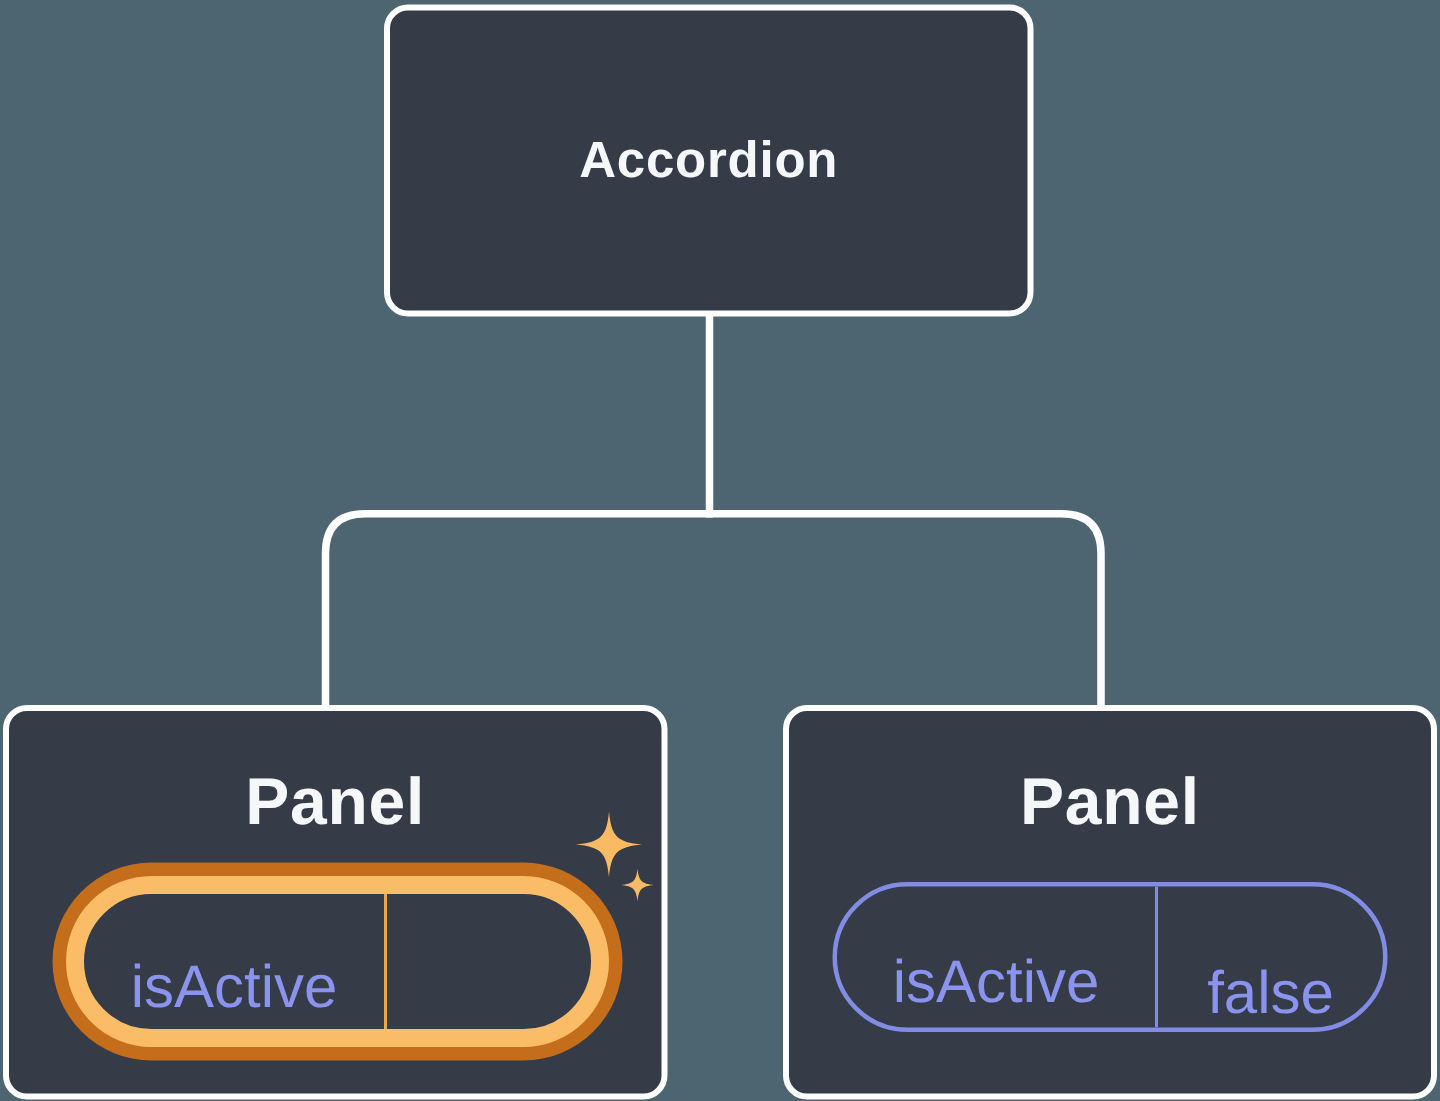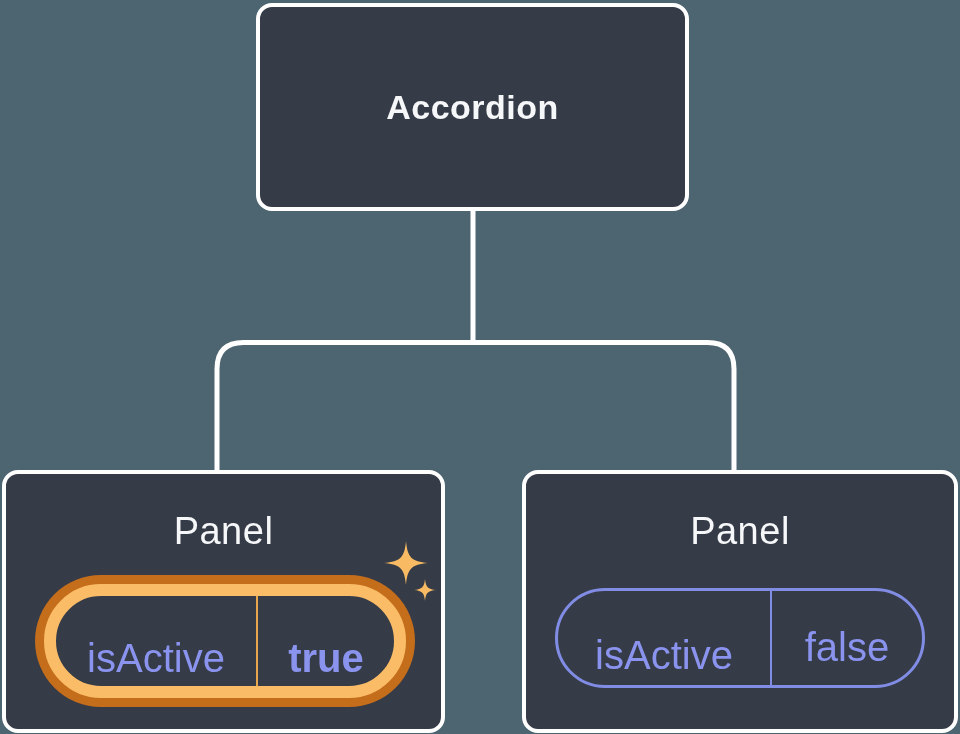--- a/index.html
+++ b/index.html
@@ -13,21 +13,21 @@
     position:absolute;background:var(--node,#353B47);
     border:4px solid var(--line,#FFFFFF);border-radius:16px;box-sizing:border-box;
   }
   .node-root{left:256px;top:3px;width:433px;height:208px;
     display:flex;align-items:center;justify-content:center;}
   .node-title{
     color:var(--title,#F6F7F9);font-size:34px;font-weight:600;letter-spacing:.5px;
   }
   .panel-title{
     position:absolute;left:0;top:36px;width:100%;text-align:center;
-    color:var(--title,#F6F7F9);font-size:38px;font-weight:400;letter-spacing:.5px;
+    color:var(--title,#F6F7F9);font-size:44px;font-weight:700;letter-spacing:.5px;
   }
   .panel-left{left:2px;top:470px;width:443px;height:263px;}
   .panel-right{left:522px;top:470px;width:436px;height:263px;}
 
   
   .pill-highlight{
     position:absolute;left:38px;top:110px;width:362px;height:114px;
     box-sizing:border-box;border:12px solid var(--hl-inner,#FABC66);
     box-shadow:0 0 0 9px var(--hl-outer,#C46D1B);
     border-radius:999px;background:var(--node,#353B47);
@@ -38,21 +38,21 @@
   .pill-highlight .divider{width:2px;background:var(--hl-divider,#E8A64D);}
 
   
   .pill-normal{
     position:absolute;left:29px;top:114px;width:370px;height:100px;
     box-sizing:border-box;border:3px solid var(--accent-stroke,#818CE5);
     border-radius:999px;background:var(--node,#353B47);
     display:flex;align-items:stretch;overflow:hidden;
   }
   .pill-normal .seg-name{width:212px;display:flex;align-items:center;justify-content:center;}
-  .pill-normal .seg-value{flex:1;display:flex;align-items:flex-start;justify-content:center;}
+  .pill-normal .seg-value{flex:1;display:flex;align-items:flex-end;justify-content:center;}
   .pill-normal .divider{width:2px;background:var(--accent-stroke,#818CE5);}
 
   .prop-text{color:var(--accent-text,#8A93EE);font-size:40px;font-weight:400;margin-top:34px;}
   .prop-text.bold{font-weight:700;}
 
   .sparkles{position:absolute;left:374px;top:63px;width:60px;height:66px;}
 </style>
 </head>
 <body>
 
@@ -68,23 +68,20 @@
   </div>
 
   <div class="node panel-left">
     <div class="panel-title">Panel</div>
 
     <div class="pill-highlight">
       <div class="seg-name">
         <span class="prop-text">isActive</span>
       </div>
       <div class="divider"></div>
-      <div class="seg-value">
-        <span class="prop-text bold">true</span>
-      </div>
     </div>
 
     <svg class="sparkles" viewBox="0 0 60 66" aria-hidden="true">
       <path d="M26 4 C27.5 20.5 31.5 24.5 48 26 C31.5 27.5 27.5 31.5 26 48 C24.5 31.5 20.5 27.5 4 26 C20.5 24.5 24.5 20.5 26 4 Z" fill="#F8BB63"></path>
       <path d="M45 42 C45.8 50.2 47.8 52.2 56 53 C47.8 53.8 45.8 55.8 45 64 C44.2 55.8 42.2 53.8 34 53 C42.2 52.2 44.2 50.2 45 42 Z" fill="#F8BB63"></path>
     </svg>
   </div>
 
   <div class="node panel-right">
     <div class="panel-title">Panel</div>

